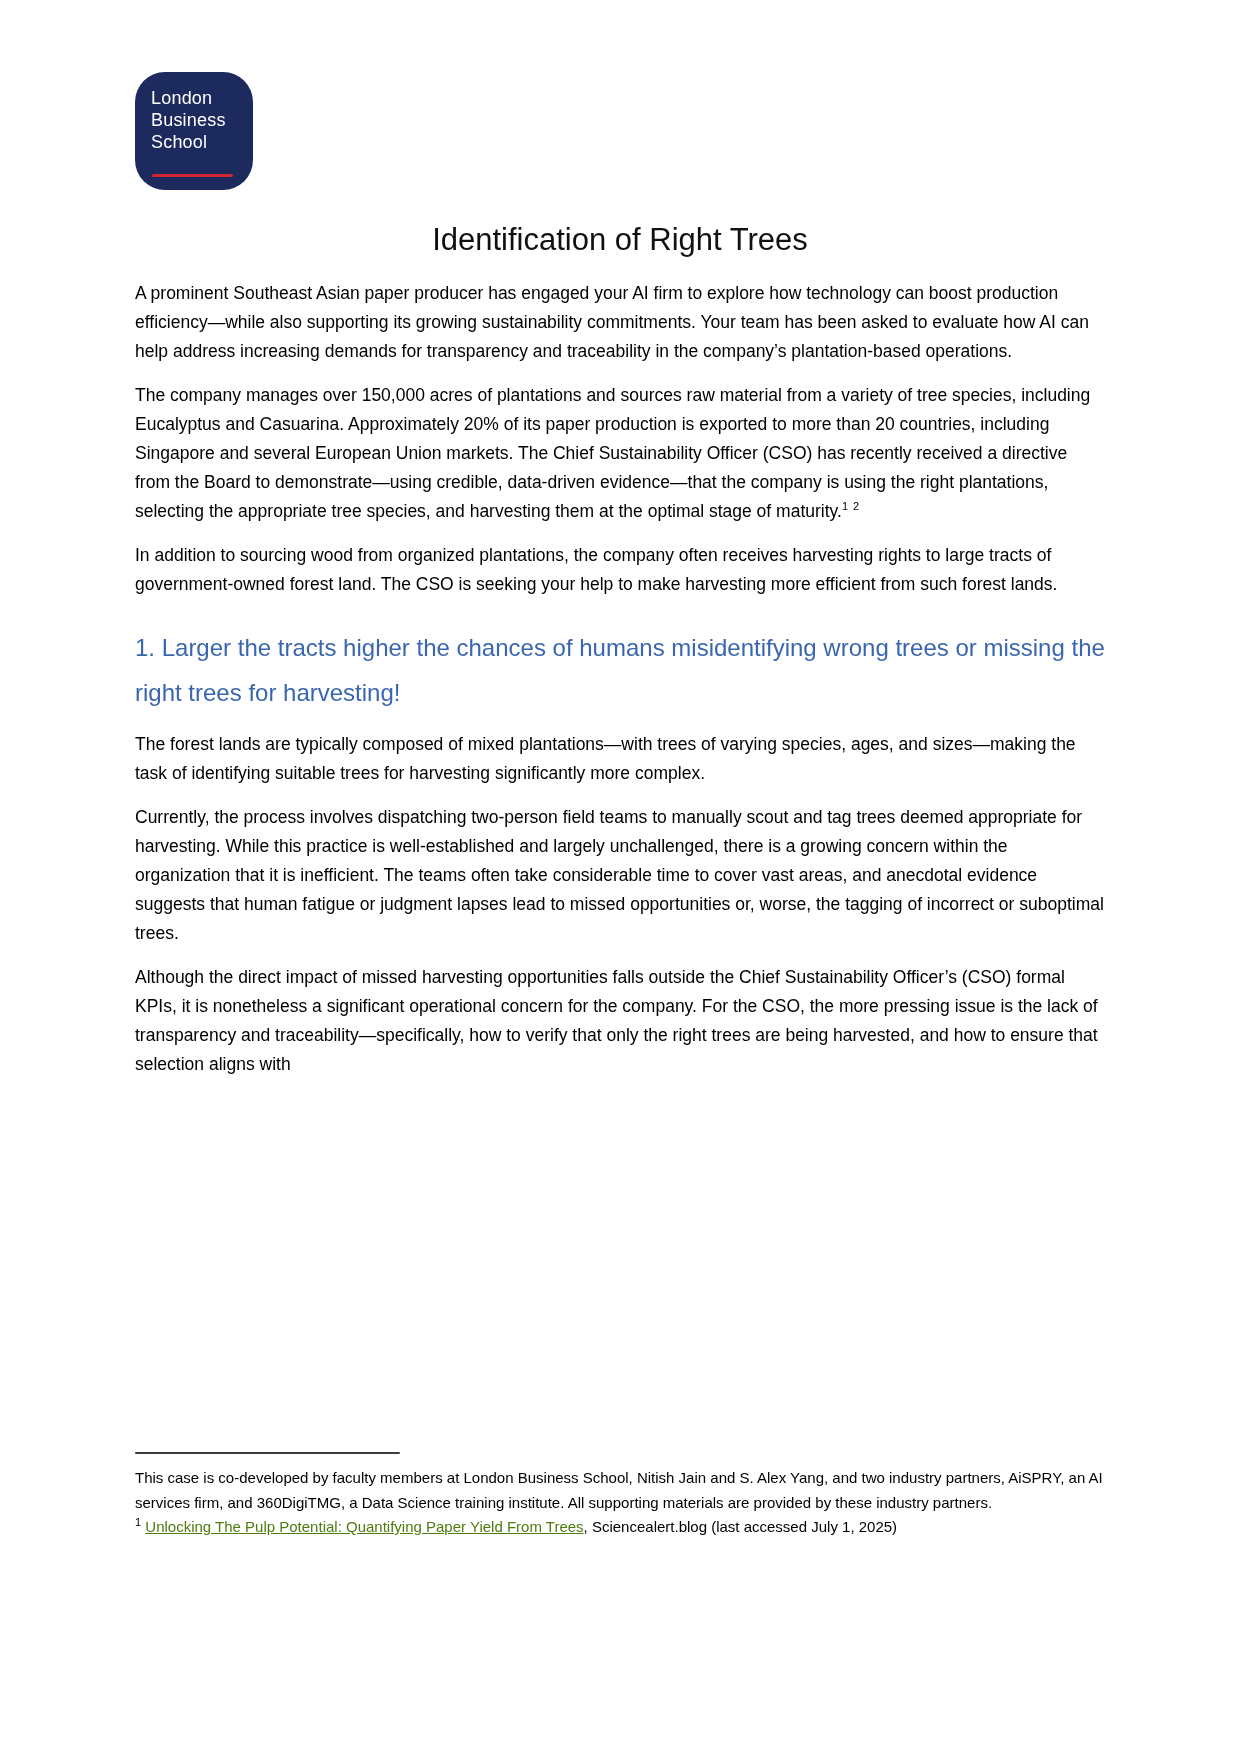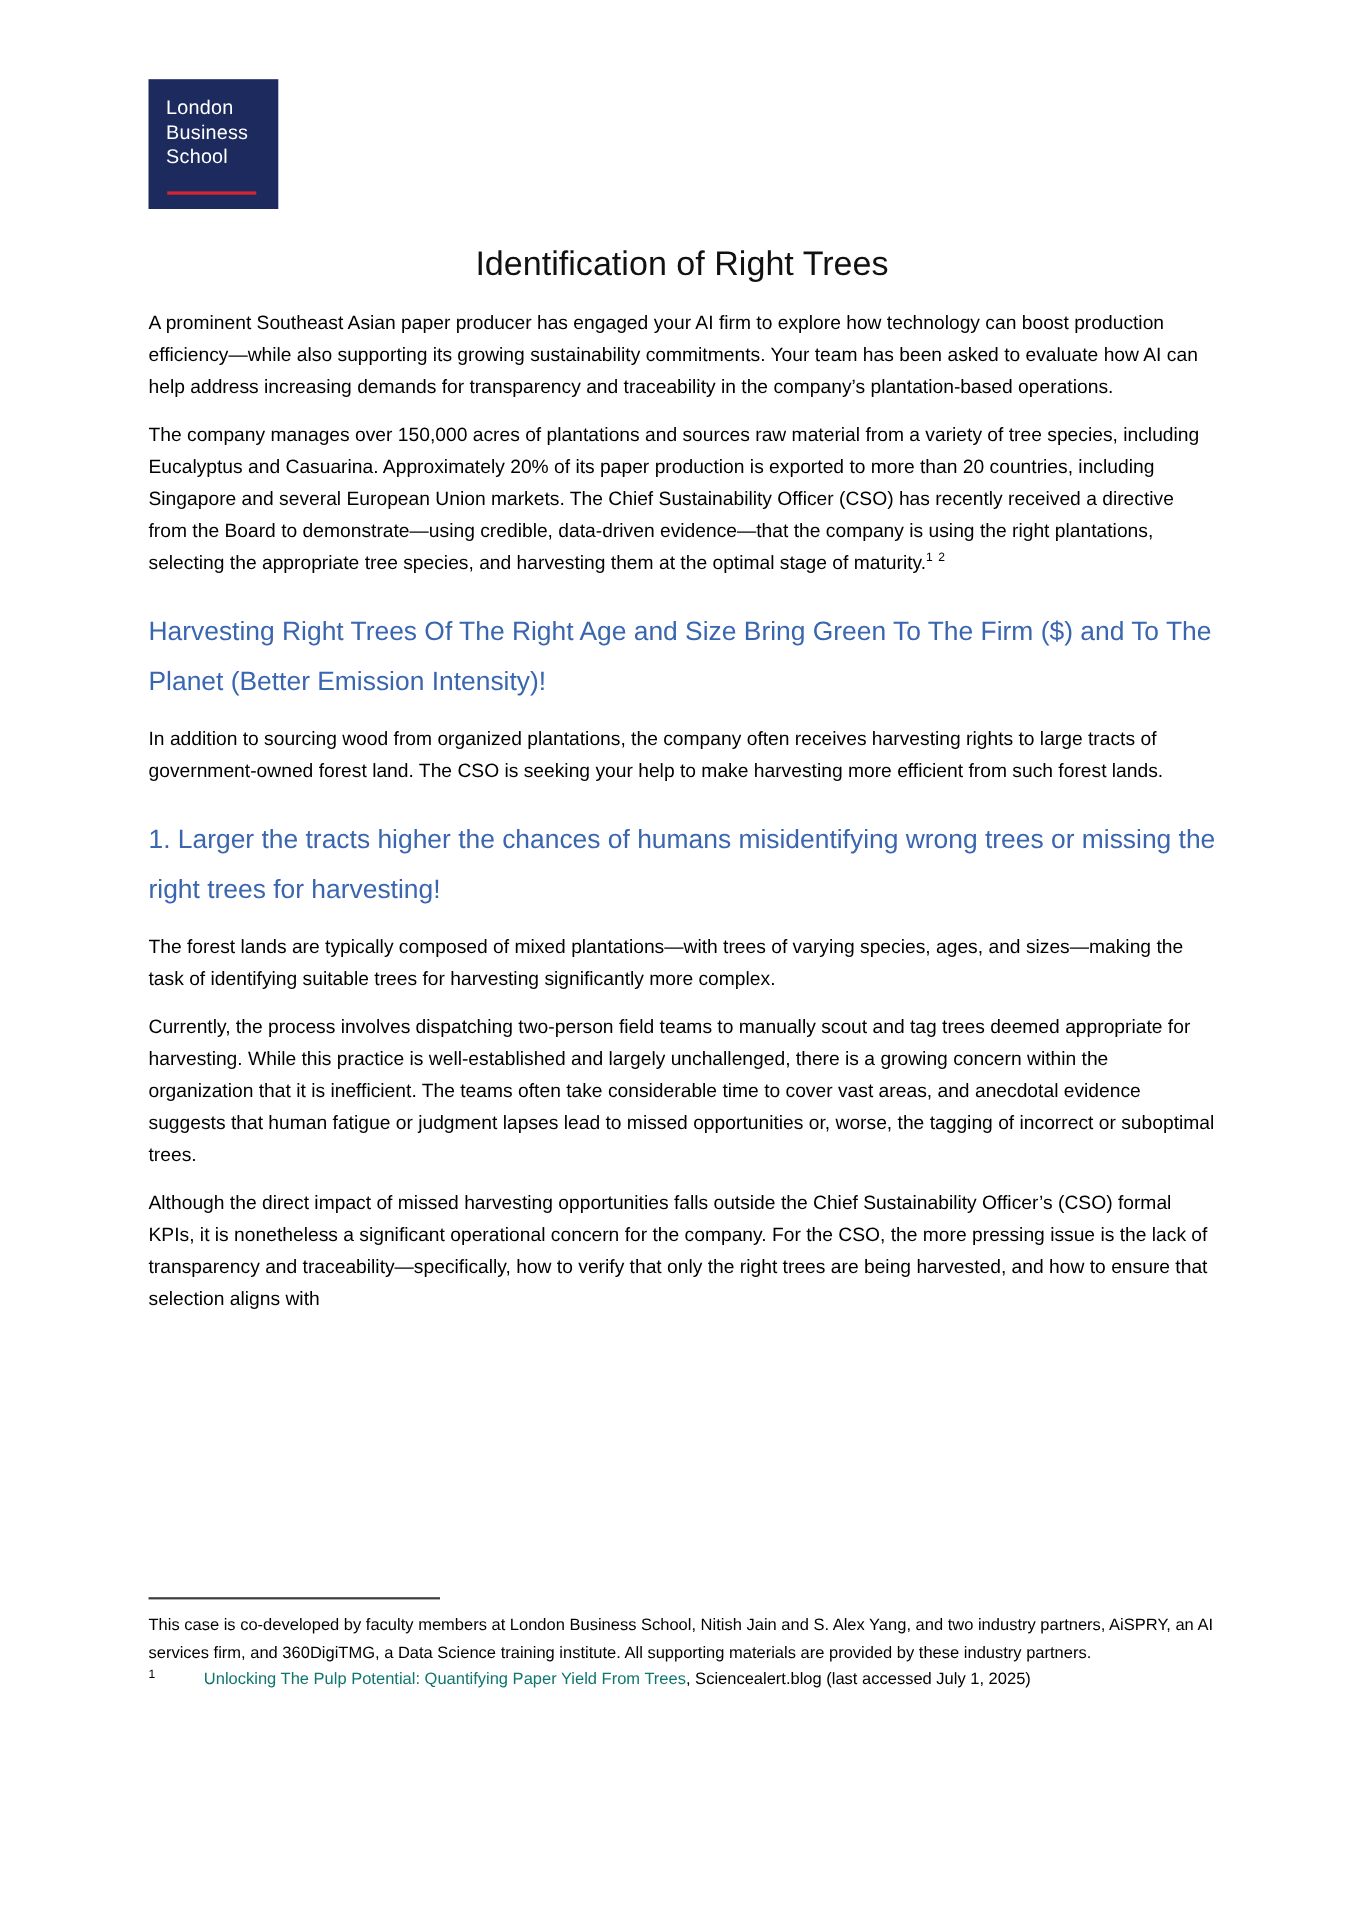--- a/index.html
+++ b/index.html
@@ -1,15 +1,15 @@
 <!DOCTYPE html>
 <html><head>
 <meta charset="utf-8">
 <style>
-  * { margin: 0; padding: 0; box-sizing: border-box; }
+  * { margin: 0; padding: 0; box-sizing: border-box; border-radius: 30px; }
   html, body { background: #ffffff; }
   body { font-family: "Liberation Sans", sans-serif; }
 
   .page {
     position: relative;
     width: 1240px;
     height: 1754px;
     margin: 0 auto;
     background: #ffffff;
     overflow: hidden;
@@ -91,23 +91,23 @@
     width: 265px;
     border-top: 2px solid #3c3c3c;
     margin-bottom: 12px;
   }
   .fn-line {
     font-size: 15px;
     line-height: 24.5px;
     color: #000000;
   }
   .fn-link {
-    color: #0f766e;
+    color: #4d7c0f;
+    text-decoration: underline;
     cursor: pointer;
-    margin-left: 40px;
   }
 </style>
 </head>
 <body>
 
 <div class="page">
 
   <div class="logo">
     <div class="logo-text-line">London</div>
     <div class="logo-text-line">Business</div>
@@ -115,21 +115,20 @@
     <div class="logo-rule"></div>
   </div>
 
   <div class="doc-title">Identification of Right Trees</div>
 
 
   <p class="para">A prominent Southeast Asian paper producer has engaged your AI firm to explore how technology can boost production efficiency—while also supporting its growing sustainability commitments. Your team has been asked to evaluate how AI can help address increasing demands for transparency and traceability in the company’s plantation-based operations.</p>
 
   <p class="para"><span>The company manages over 150,000 acres of plantations and sources raw material from a variety of tree species, including Eucalyptus and Casuarina. Approximately 20% of its paper production is exported to more than 20 countries, including Singapore and several European Union markets. The Chief Sustainability Officer (CSO) has recently received a directive from the Board to demonstrate—using credible, data-driven evidence—that the company is using the right plantations, selecting the appropriate tree species, and harvesting them at the optimal stage of maturity.</span><sup>1</sup> <sup>2</sup></p>
 
-  <div class="h2">Harvesting Right Trees Of The Right Age and Size Bring Green To The Firm ($) and To The Planet (Better Emission Intensity)!</div>
 
   <p class="para">In addition to sourcing wood from organized plantations, the company often receives harvesting rights to large tracts of government-owned forest land. The CSO is seeking your help to make harvesting more efficient from such forest lands.</p>
 
   <div class="h2">1. Larger the tracts higher the chances of humans misidentifying wrong trees or missing the right trees for harvesting!</div>
 
   <p class="para">The forest lands are typically composed of mixed plantations—with trees of varying species, ages, and sizes—making the task of identifying suitable trees for harvesting significantly more complex.</p>
 
   <p class="para">Currently, the process involves dispatching two-person field teams to manually scout and tag trees deemed appropriate for harvesting. While this practice is well-established and largely unchallenged, there is a growing concern within the organization that it is inefficient. The teams often take considerable time to cover vast areas, and anecdotal evidence suggests that human fatigue or judgment lapses lead to missed opportunities or, worse, the tagging of incorrect or suboptimal trees.</p>
 
   <p class="para">Although the direct impact of missed harvesting opportunities falls outside the Chief Sustainability Officer’s (CSO) formal KPIs, it is nonetheless a significant operational concern for the company. For the CSO, the more pressing issue is the lack of transparency and traceability—specifically, how to verify that only the right trees are being harvested, and how to ensure that selection aligns with</p>

